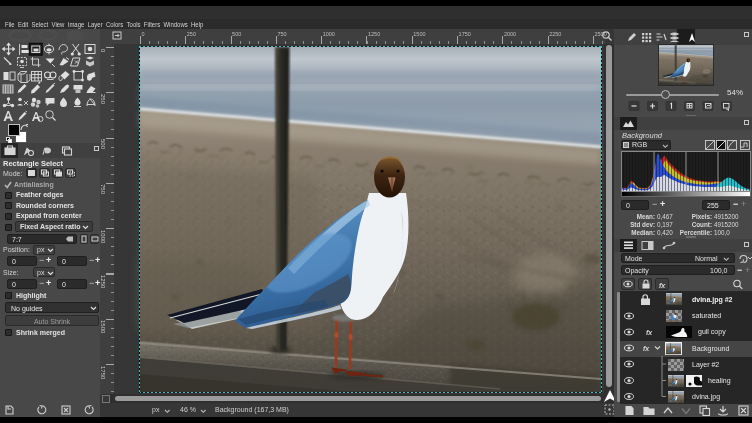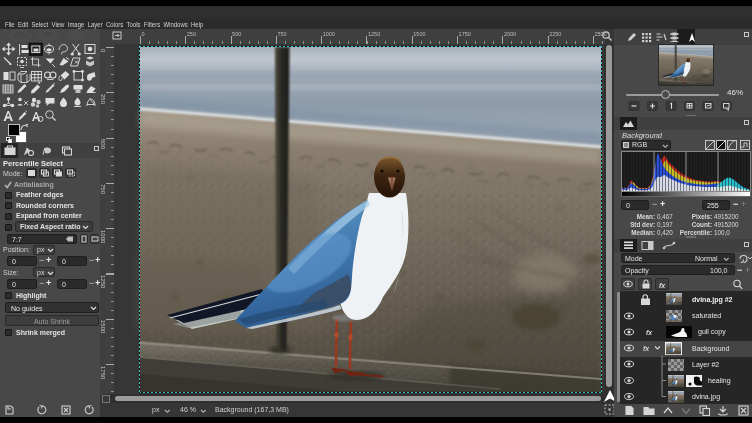--- a/index.html
+++ b/index.html
@@ -216,21 +216,21 @@
 <path d="M24,11 l2,-5.5 2.5,2 z" fill="#c9c9c9"></path>
         <circle cx="30" cy="10" r="2.5"></circle>
 <path d="M44,5 c3,-1 6,0 6,2.5 c0,2.5 -3,3.5 -6,2.5 z" fill="#c9c9c9" stroke="none"></path>
         <path d="M42,11.5 c1,-2 1,-4.5 2,-6.5"></path>
 <rect x="61.5" y="4" width="7" height="6"></rect>
         <rect x="63.5" y="6" width="7" height="6" fill="#404040"></rect>
 </g>
     </svg>
 <div class="ab" style="left:94px;top:146px;width:5px;height:5px;border:1px solid #c9c9c9"></div>
 
-<div class="tx" style="left:3px;top:159px;font-size:7.5px;font-weight:bold;color:#e8e8e8">Percentile Select</div>
+<div class="tx" style="left:3px;top:159px;font-size:7.5px;font-weight:bold;color:#e8e8e8">Rectangle Select</div>
 <div class="tx" style="left:3px;top:169.5px;font-size:7px;color:#d0d0d0">Mode:</div>
 <div class="btn" style="left:26px;top:168px;width:11px;height:10px;background:#2a2a2a"></div>
 <div class="btn" style="left:39px;top:168px;width:11px;height:10px"></div>
 <div class="btn" style="left:52px;top:168px;width:11px;height:10px"></div>
 <div class="btn" style="left:65px;top:168px;width:11px;height:10px"></div>
 <svg class="ab" style="left:26px;top:168px" width="52" height="10" viewBox="0 0 52 10">
       <g fill="none" stroke="#d8d8d8" stroke-width="1">
         <rect x="2.5" y="2.5" width="6" height="5" fill="#d8d8d8"></rect>
         <rect x="15.5" y="2" width="5" height="4"></rect>
         <rect x="17.5" y="4" width="5" height="4"></rect>
@@ -629,21 +629,21 @@
 <div class="ab" style="left:744px;top:32px;width:5px;height:5px;border:1px solid #c9c9c9"></div>
 
 <div class="ab" style="left:659px;top:45px;width:54px;height:40px;overflow:hidden;outline:1px solid #2a2a2a">
 <svg width="54" height="40" viewBox="0 0 461 345" preserveAspectRatio="none">
         <use href="#photo"></use>
       </svg>
 </div>
 
 <div class="ab" style="left:626px;top:93.5px;width:93px;height:2px;background:#9a9a9a;border-radius:1px"></div>
 <div class="ab" style="left:661px;top:90px;width:9px;height:9px;border-radius:50%;background:#4c4c4c;border:1px solid #bdbdbd"></div>
-<div class="tx" style="left:727px;top:88px;font-size:8px;color:#e0e0e0">46%</div>
+<div class="tx" style="left:727px;top:88px;font-size:8px;color:#e0e0e0">54%</div>
 
 <svg class="ab" style="left:626px;top:101px" width="126" height="11" viewBox="0 0 126 11">
 <g fill="#383838" stroke="#2e2e2e" stroke-width="0.6">
 <rect x="3" y="0.5" width="10" height="9" rx="1"></rect>
         <rect x="21.5" y="0.5" width="10" height="9" rx="1"></rect>
         <rect x="40" y="0.5" width="10" height="9" rx="1"></rect>
         <rect x="58.5" y="0.5" width="10" height="9" rx="1"></rect>
         <rect x="77" y="0.5" width="10" height="9" rx="1"></rect>
         <rect x="95.5" y="0.5" width="10" height="9" rx="1"></rect>
 </g>

